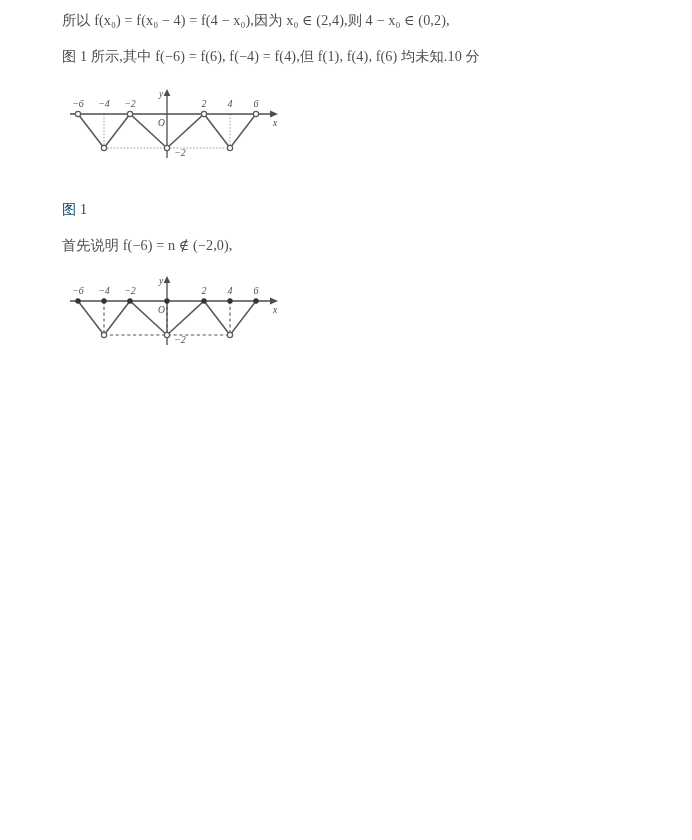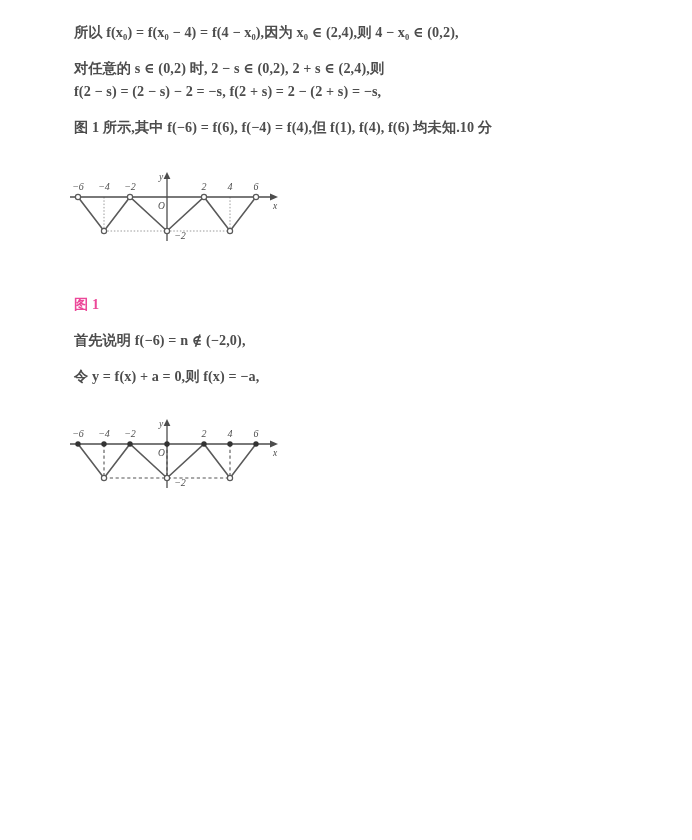--- a/index.html
+++ b/index.html
@@ -21,31 +21,30 @@
   .content {
     position: absolute;
     left: 62px;
     top: 0;
     width: 600px;
   }
   .para {
     font-size: 14.2px;
     line-height: 1.62;
     color: #4d4d4d;
-    margin: 12px;
+    margin: 0;
     padding: 0;
     white-space: pre-wrap;
     letter-spacing: 0.1px;
-    font-weight: bold;
   }
   .para.gap-sm { margin-top: 9px; }
   .para.gap-md { margin-top: 13px; }
   .fig-label {
     font-size: 14.2px;
-    color: #ec4899;
+    color: #0c4a6e;
     line-height: 1.6;
   }
 
   
   .figure {
     position: relative;
     width: 228px;
     height: 88px;
     background: #ffffff;
     margin: 0;
@@ -56,22 +55,20 @@
 <body>
 
 <div class="page">
   <div class="content">
 
     <div style="height:9px"></div>
 
     <p class="para">所以 f(x₀) = f(x₀ − 4) = f(4 − x₀),因为 x₀ ∈ (2,4),则 4 − x₀ ∈ (0,2),</p>
 
 
-    <p class="para gap-md">对任意的 s ∈ (0,2) 时, 2 − s ∈ (0,2), 2 + s ∈ (2,4),则
-f(2 − s) = (2 − s) − 2 = −s, f(2 + s) = 2 − (2 + s) = −s,</p>
 
 
 
     <p class="para gap-md">图 1 所示,其中 f(−6) = f(6), f(−4) = f(4),但 f(1), f(4), f(6) 均未知.10 分</p>
 
     <div style="height:18px"></div>
 
     <div class="figure">
       <svg width="228" height="88" viewBox="0 0 228 88">
 
@@ -121,21 +118,20 @@
     </div>
 
     <div style="height:24px"></div>
 
     <p class="para fig-label">图 1</p>
 
     <p class="para gap-md">首先说明 f(−6) = n ∉ (−2,0),</p>
 
 
 
-    <p class="para gap-md">令 y = f(x) + a = 0,则 f(x) = −a,</p>
 
 
     <div style="height:16px"></div>
 
     <div class="figure">
       <svg width="228" height="88" viewBox="0 0 228 88">
 
         <g>
           <line x1="42" y1="28" x2="42" y2="62" stroke="#555555" stroke-width="1.1" stroke-dasharray="3.2,2.6"></line>
           <line x1="105" y1="28" x2="105" y2="62" stroke="#555555" stroke-width="1.1" stroke-dasharray="3.2,2.6"></line>

